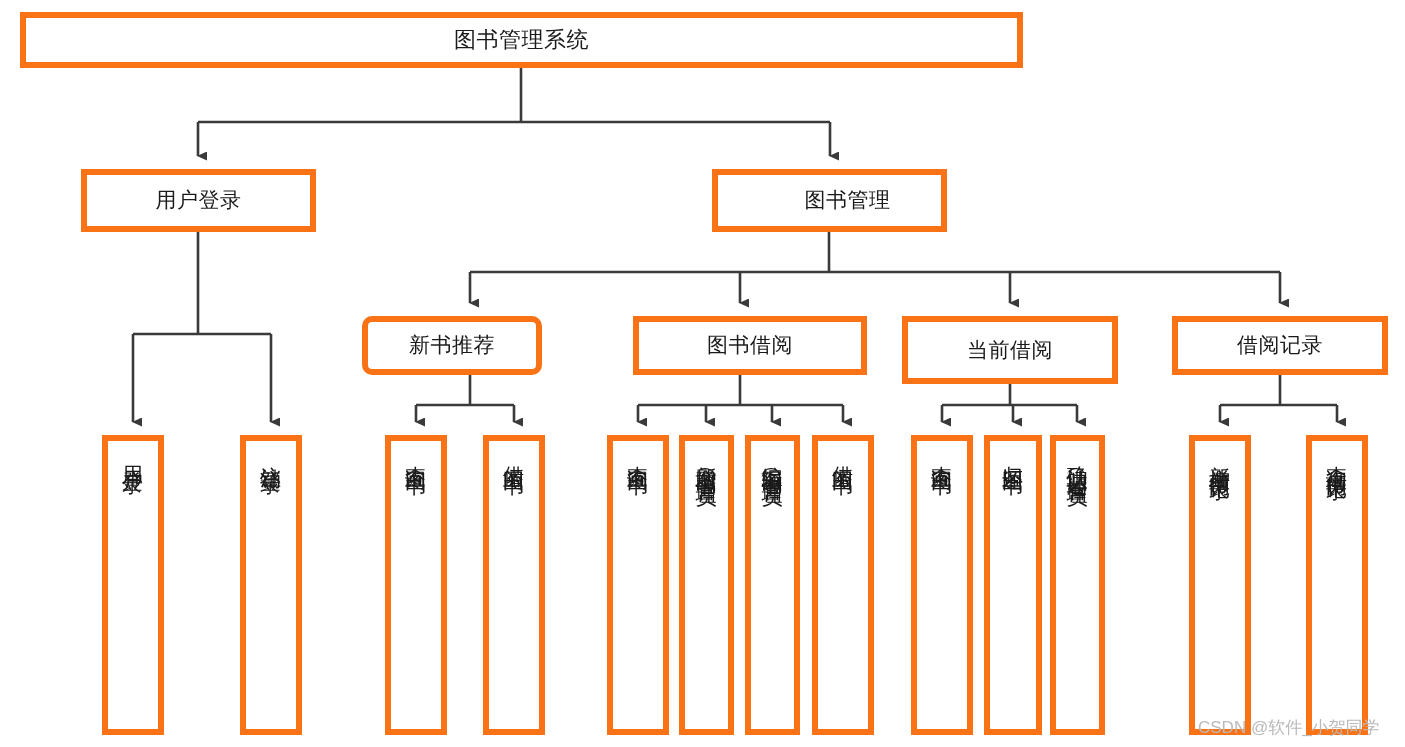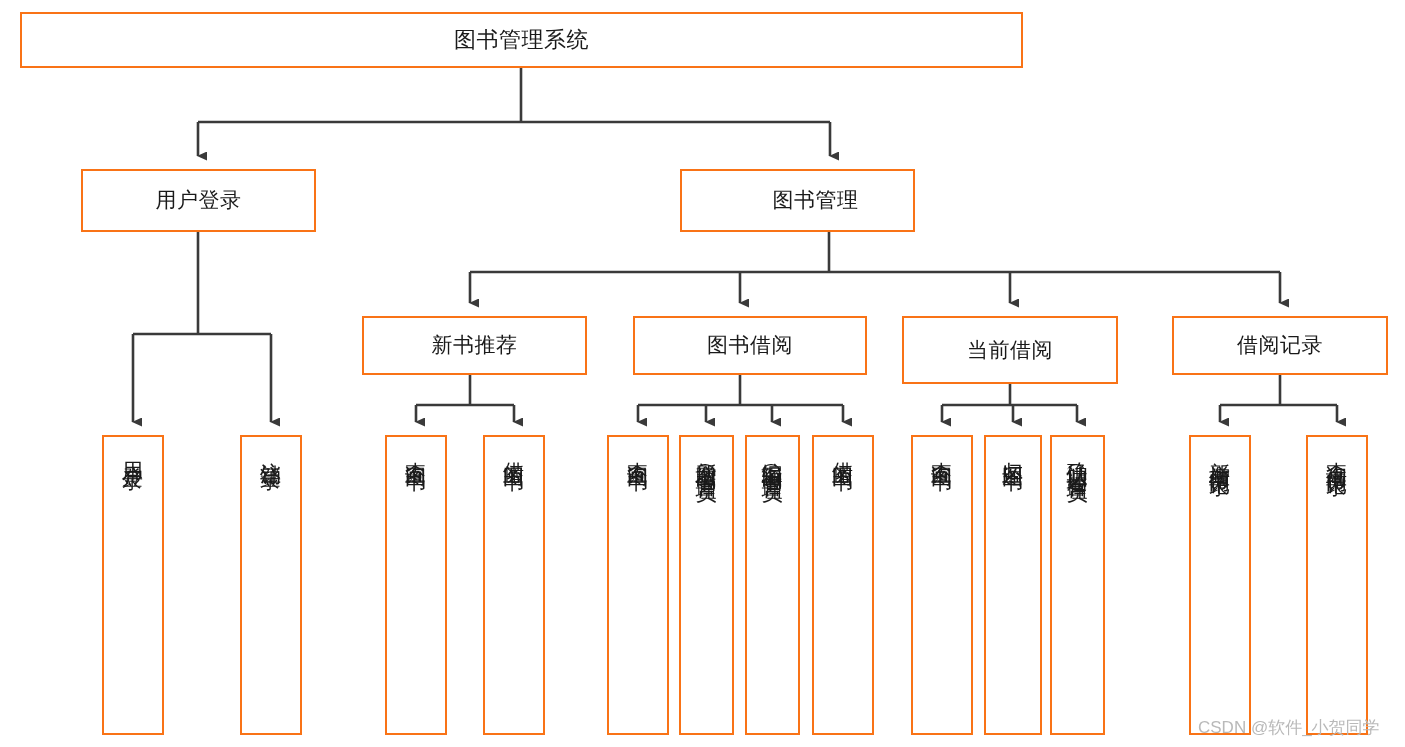--- a/index.html
+++ b/index.html
@@ -21,21 +21,21 @@
     position: absolute;
     left: 0;
     top: 0;
     width: 1405px;
     height: 747px;
   }
   .node {
     position: absolute;
     box-sizing: border-box;
     background: #ffffff;
-    border: 2px solid #f97316;
+    border: 6px solid #f97316;
     display: flex;
     align-items: center;
     justify-content: center;
     overflow: hidden;
   }
   .node .lbl {
     color: #1a1a1a;
     line-height: 1.16;
     text-align: center;
     letter-spacing: 0.5px;
@@ -113,24 +113,24 @@
       </g>
   </svg>
 
   <div id="node-layer">
       <div class="node horiz root" style="left: 20px; top: 12px; width: 1003px; height: 56px;">
         <span class="lbl">图书管理系统</span>
       </div>
       <div class="node horiz" style="left: 81px; top: 169px; width: 235px; height: 63px;">
         <span class="lbl">用户登录</span>
       </div>
-      <div class="node horiz" style="left: 680px; top: 169px; width: 235px; height: 63px; padding-left: 36px;">
+      <div class="node horiz" style="left: 712px; top: 169px; width: 235px; height: 63px; padding-left: 36px;">
         <span class="lbl">图书管理</span>
       </div>
-      <div class="node horiz" style="left: 362px; top: 316px; width: 225px; height: 59px;">
+      <div class="node horiz" style="left: 362px; top: 316px; width: 180px; height: 59px; border-radius: 10px;">
         <span class="lbl">新书推荐</span>
       </div>
       <div class="node horiz" style="left: 633px; top: 316px; width: 234px; height: 59px;">
         <span class="lbl">图书借阅</span>
       </div>
       <div class="node horiz" style="left: 902px; top: 316px; width: 216px; height: 68px;">
         <span class="lbl">当前借阅</span>
       </div>
       <div class="node horiz" style="left: 1172px; top: 316px; width: 216px; height: 59px;">
         <span class="lbl">借阅记录</span>

